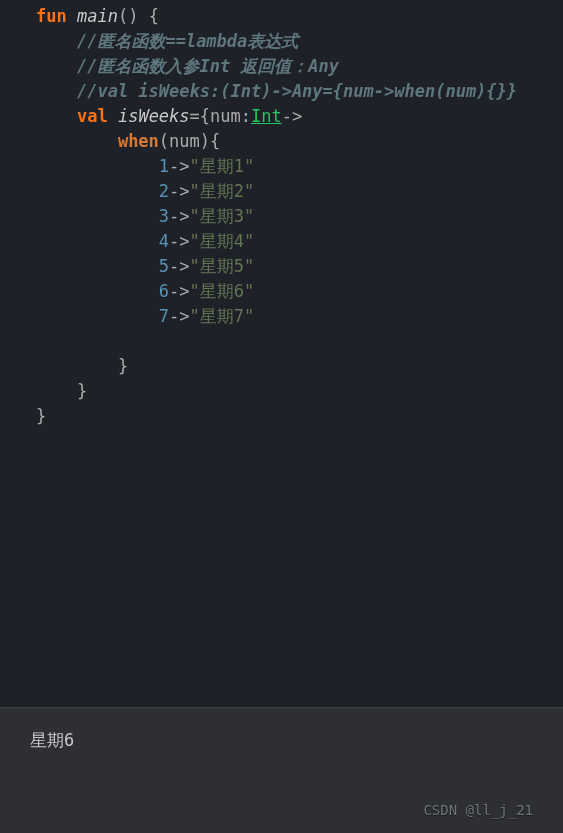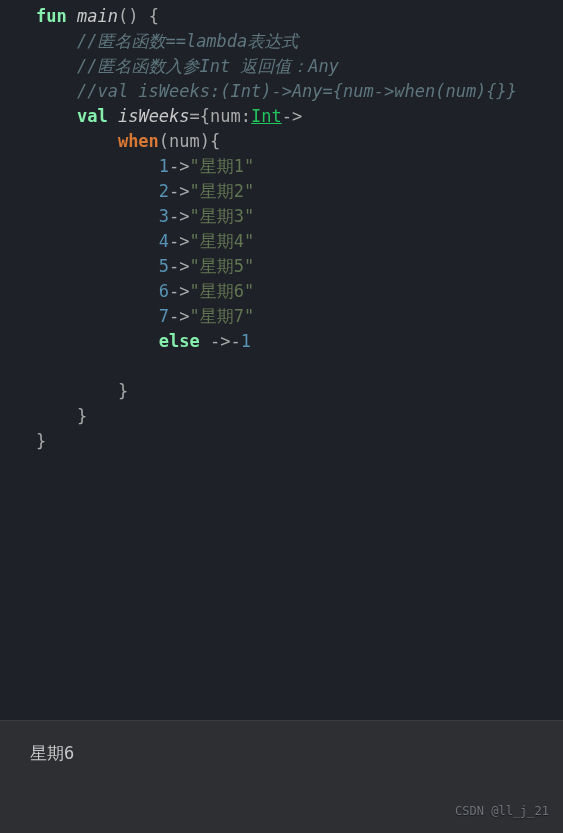--- a/index.html
+++ b/index.html
@@ -20,51 +20,51 @@
     .editor {
       padding: 4px 0;
       background: #1e2128;
       height: 720px;
       overflow: hidden;
     }
     .line {
       white-space: pre;
       padding-left: 36px;
     }
-    .kw { color: #86efac; font-weight: bold; }
+    .kw { color: #f97316; font-weight: bold; }
     .fname { color: #c9c9c9; font-style: italic; }
     .paren { color: #aaaaaa; }
     .brace { color: #aaaaaa; }
-    .comment { color: #5e767e; font-style: italic; }
+    .comment { color: #5e767e; font-style: italic; font-weight: bold; }
     .varname { color: #c9c9c9; font-style: italic; }
     .op { color: #aaaaaa; }
     .type { color: #22c55e; text-decoration: underline; }
     .when-kw { color: #d97833; font-weight: bold; }
     .ident { color: #aaaaaa; }
     .num { color: #5893b5; }
     .str { color: #627652; }
     .func-call { color: #aaaaaa; }
     .arrow { color: #aaaaaa; }
     .output-section {
       position: absolute;
       bottom: 0;
       left: 0;
       right: 0;
-      height: 113px;
+      height: 126px;
       background: #2d2f33;
       border-top: 1px solid #3a3d42;
       padding: 20px 0 0 30px;
       font-size: 17px;
       color: #c9c9c9;
     }
     .watermark {
       position: absolute;
       bottom: 12px;
-      right: 14px;
-      font-size: 12px;
+      right: 30px;
+      font-size: 14px;
       color: #707379;
       text-shadow: 0 1px 1px rgba(0,0,0,.5);
     }
   </style>
 </head>
 <body>
 
 <div class="editor">
   <div class="line"><span class="kw">fun</span> <span class="fname">main</span><span class="paren">()</span><span class="brace"> {</span></div>
   <div class="line">    <span class="comment">//匿名函数==lambda表达式</span></div>
@@ -72,21 +72,20 @@
   <div class="line">    <span class="comment">//val isWeeks:(Int)-&gt;Any={num-&gt;when(num){}}</span></div>
   <div class="line">    <span class="kw">val</span> <span class="varname">isWeeks</span><span class="op">={</span><span class="ident">num:</span><span class="type">Int</span><span class="arrow">-&gt;</span></div>
   <div class="line">        <span class="when-kw">when</span><span class="paren">(</span><span class="ident">num</span><span class="paren">){</span></div>
   <div class="line">            <span class="num">1</span><span class="arrow">-&gt;</span><span class="str">"星期1"</span></div>
   <div class="line">            <span class="num">2</span><span class="arrow">-&gt;</span><span class="str">"星期2"</span></div>
   <div class="line">            <span class="num">3</span><span class="arrow">-&gt;</span><span class="str">"星期3"</span></div>
   <div class="line">            <span class="num">4</span><span class="arrow">-&gt;</span><span class="str">"星期4"</span></div>
   <div class="line">            <span class="num">5</span><span class="arrow">-&gt;</span><span class="str">"星期5"</span></div>
   <div class="line">            <span class="num">6</span><span class="arrow">-&gt;</span><span class="str">"星期6"</span></div>
   <div class="line">            <span class="num">7</span><span class="arrow">-&gt;</span><span class="str">"星期7"</span></div>
-  <div class="line">            <span class="kw">else</span><span class="arrow"> -&gt;-</span><span class="num">1</span></div>
   <div class="line"> </div>
   <div class="line">        <span class="brace">}</span></div>
   <div class="line">    <span class="brace">}</span></div>
   <div class="line"><span class="brace">}</span></div>
 </div>
 
 <div class="output-section">
   <div>星期6</div>
   <div class="watermark">CSDN @ll_j_21</div>
 </div>

